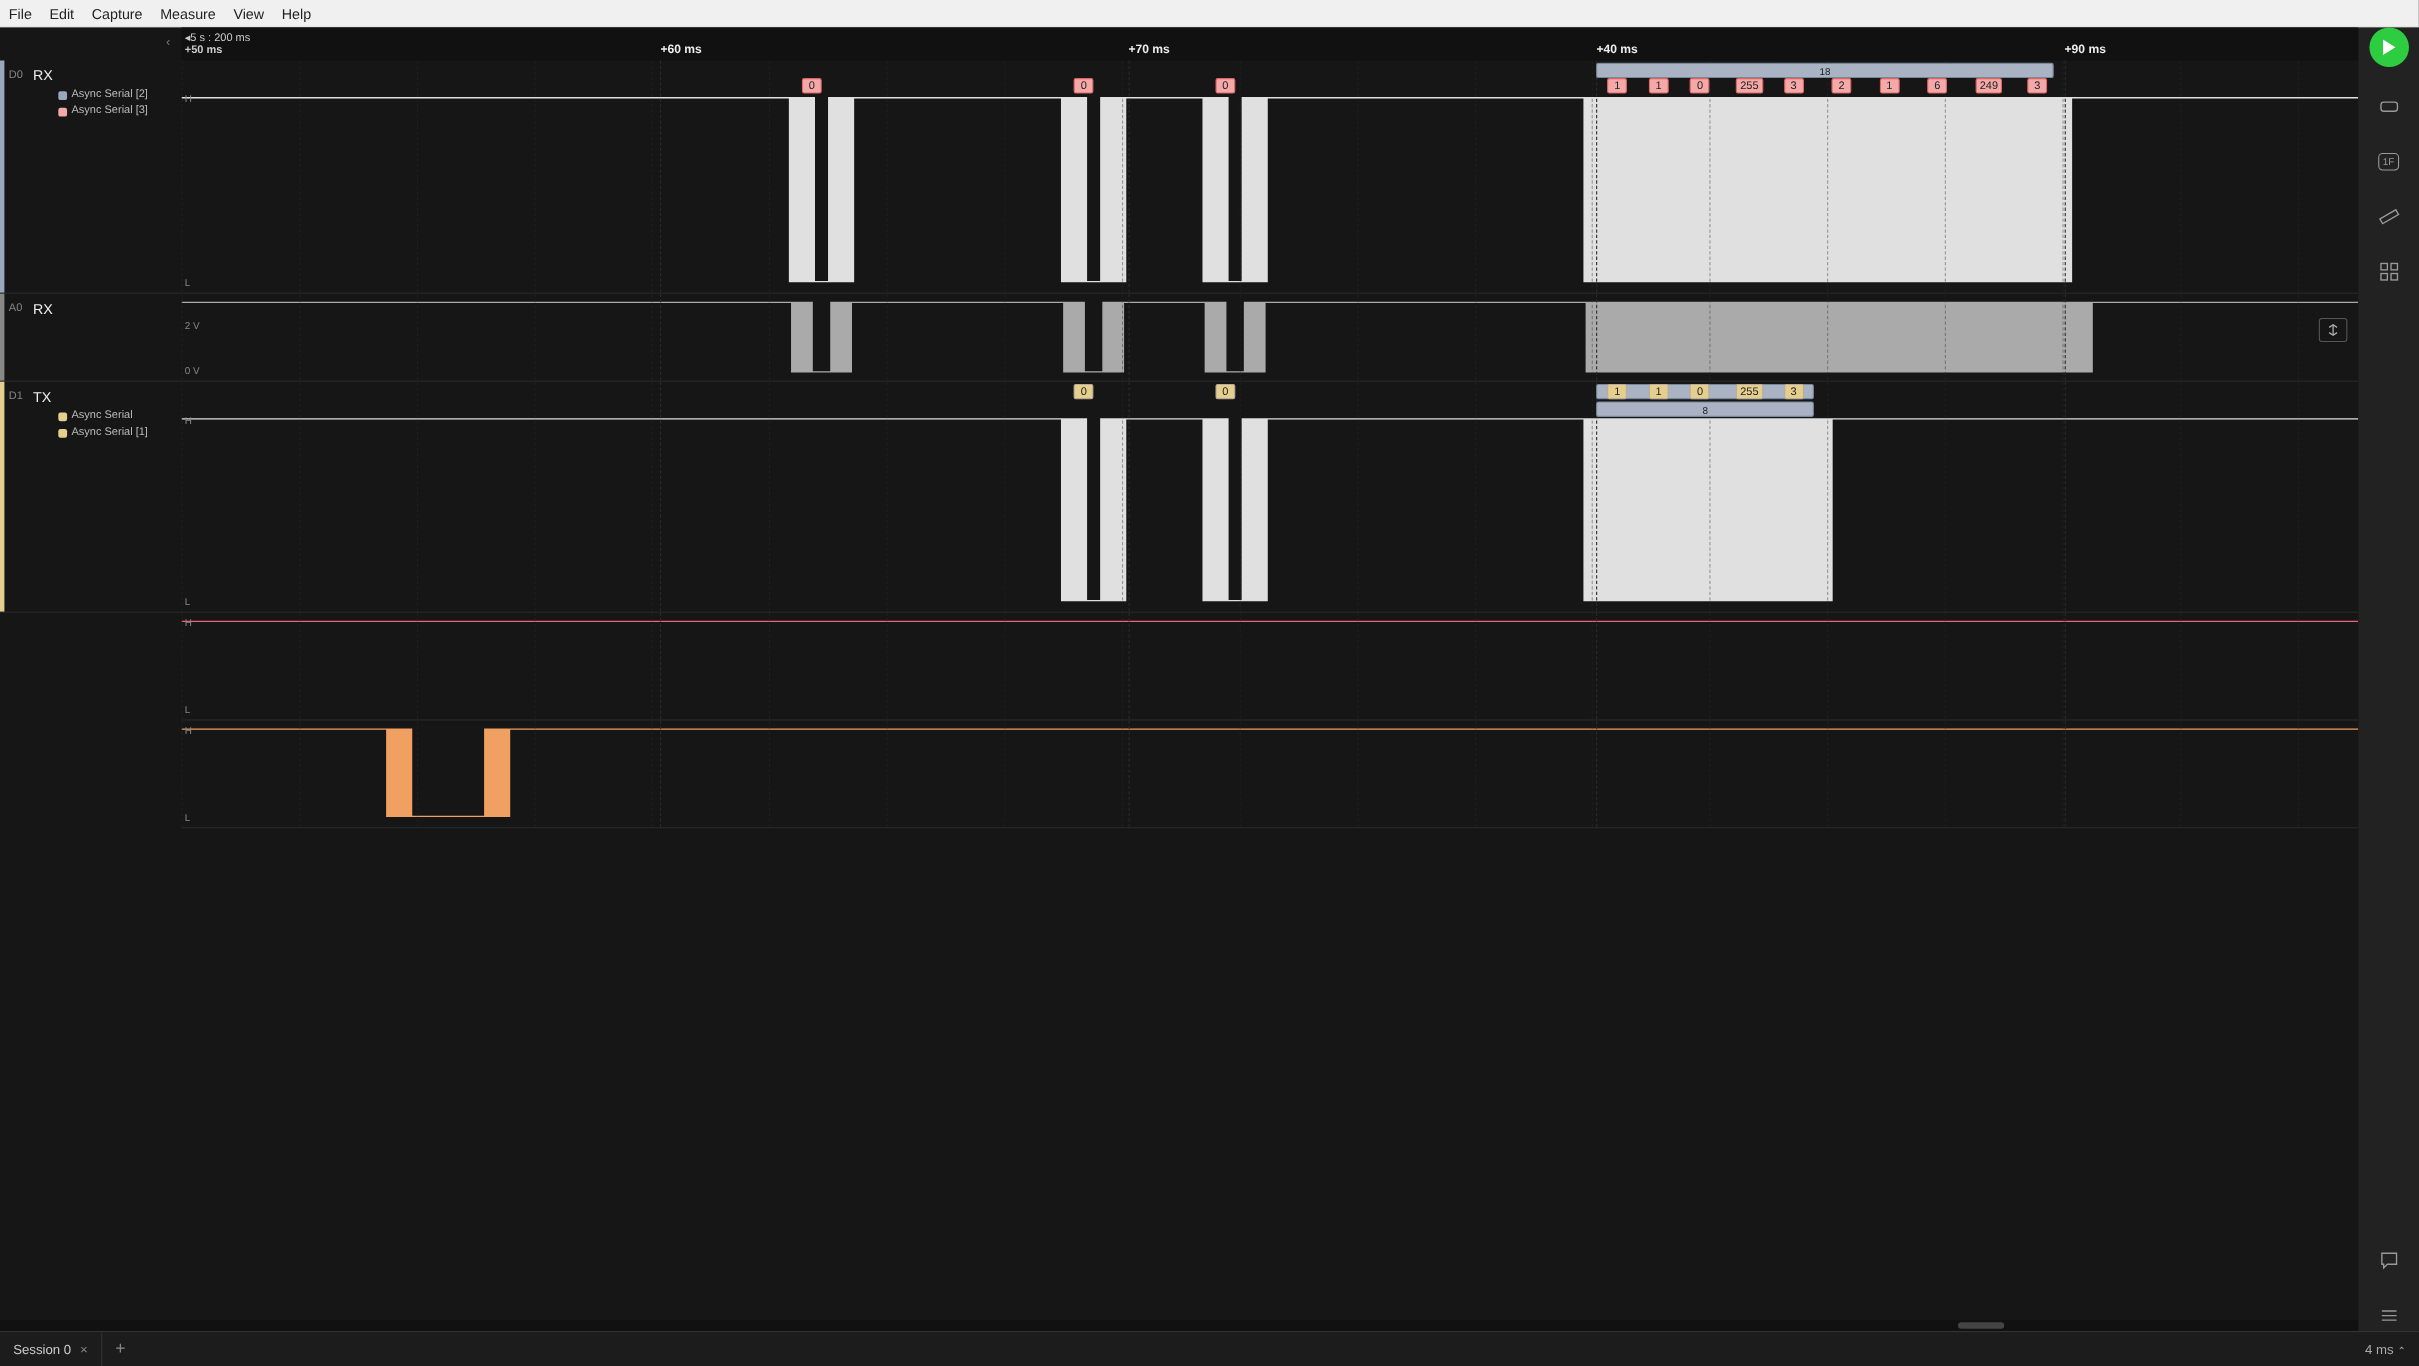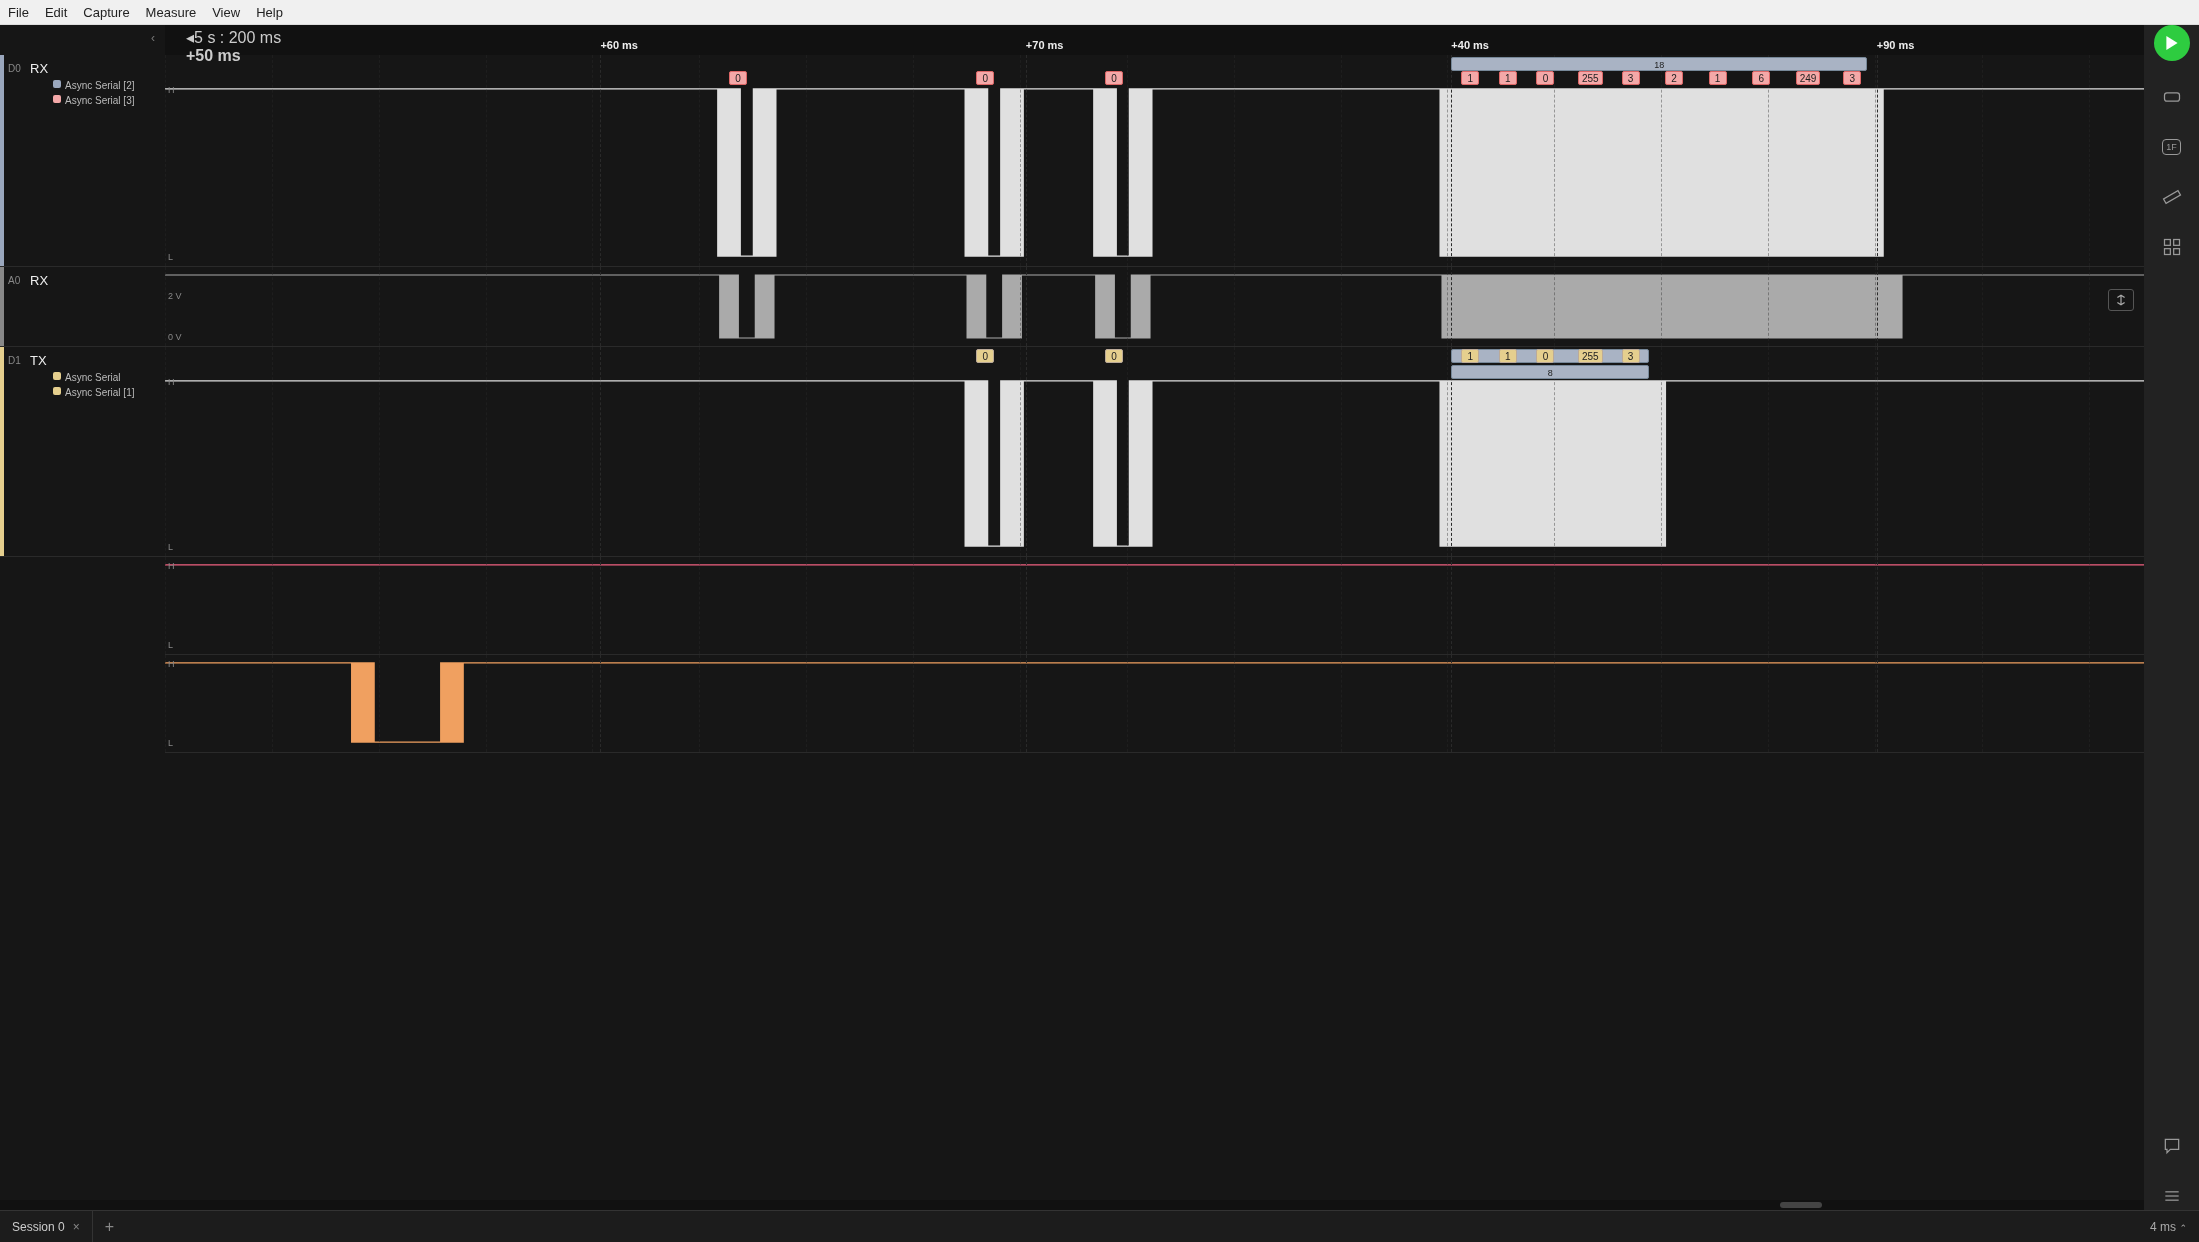--- a/index.html
+++ b/index.html
@@ -16,30 +16,30 @@
 .right-toolbar { position: absolute; top: 25px; right: 0; width: 55px; bottom: 32px; background: #222; display: flex; flex-direction: column; align-items: center; gap: 22px; }
 .play-btn { width: 36px; height: 36px; border-radius: 50%; background: #2ecc40; display: flex; align-items: center; justify-content: center; cursor: pointer; }
 .play-btn svg { width: 14px; height: 14px; fill: #fff; }
 .tool-icon { width: 28px; height: 28px; display: flex; align-items: center; justify-content: center; cursor: pointer; color: #999; }
 .tool-icon svg { width: 20px; height: 20px; stroke: #999; fill: none; stroke-width: 1.5; }
 .hex-icon { border: 1.5px solid #999; border-radius: 4px; font-size: 9px; padding: 2px 3px; color: #999; }
 .tool-spacer { flex: 1; }
 
 
 .ruler { position: absolute; top: 0; left: 165px; right: 0; height: 30px; background: #111; }
-.ruler-top { position: absolute; top: 3px; left: 21px; font-size: 16px; color: #ccc; }
+.ruler-top { position: absolute; top: 3px; left: 3px; font-size: 10px; color: #ccc; }
 .ruler-back { position: absolute; top: 6px; left: -14px; color: #777; font-size: 12px; cursor: pointer; }
 .ruler-tick { position: absolute; top: 14px; font-size: 11px; font-weight: bold; color: #eee; }
 
 
 .channels { position: absolute; top: 30px; left: 0; bottom: 0; width: 165px; }
 .channel-row { border-bottom: 1px solid #2a2a2a; position: relative; padding: 6px 4px 0 30px; }
 .channel-row .ch-id { position: absolute; left: 8px; top: 8px; font-size: 10px; color: #888; }
 .channel-row .ch-name { font-size: 13px; color: #eee; }
-.channel-row .analyzer { font-size: 10px; color: #bbb; margin-top: 4px; display: flex; align-items: flex-start; gap: 4px; padding-left: 23px; }
+.channel-row .analyzer { font-size: 10px; color: #bbb; margin-top: 4px; display: flex; align-items: flex-end; gap: 4px; padding-left: 23px; }
 .analyzer .sw { width: 8px; height: 8px; border-radius: 2px; }
 .channel-tab { position: absolute; left: 0; top: 0; bottom: 0; width: 4px; }
 
 
 .waves { position: absolute; top: 30px; left: 165px; right: 0; bottom: 0; }
 .wave-row { border-bottom: 1px solid #2a2a2a; position: relative; }
 .wave-row .hl { position: absolute; left: 3px; font-size: 9px; color: #888; }
 .gridline { position: absolute; top: 0; bottom: 0; border-left: 1px dashed #2a2a2a; }
 .badge { position: absolute; height: 14px; font-size: 10px; line-height: 14px; text-align: center; border-radius: 2px; color: #222; min-width: 18px; padding: 0 3px; }
 .badge.pink { background: #f4a8a8; border:1px solid #d66; }

